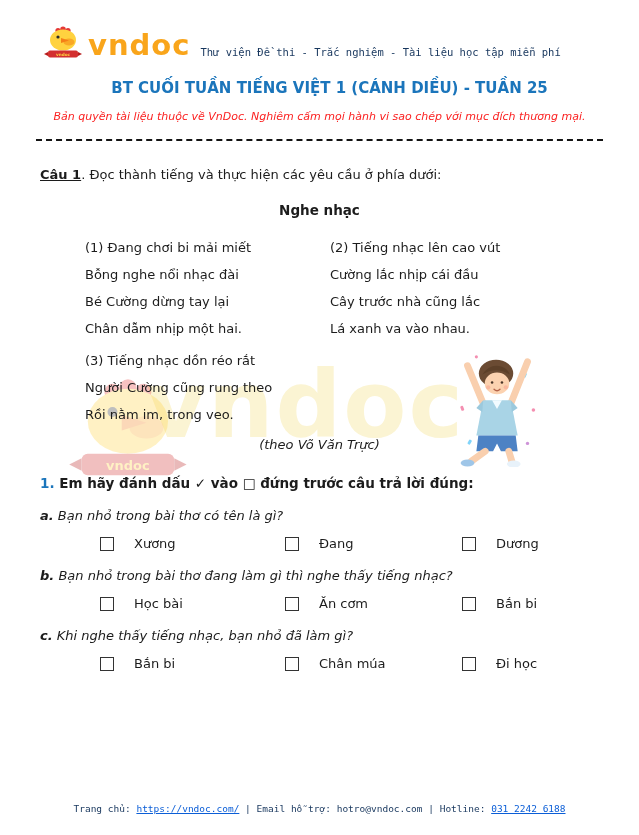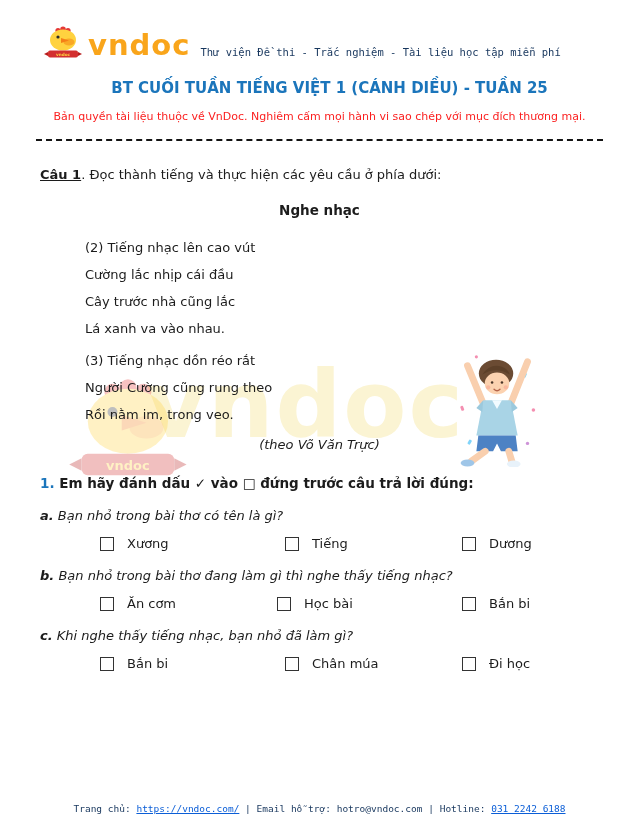--- a/index.html
+++ b/index.html
@@ -12,21 +12,21 @@
 
   
   .header { display:flex; align-items:flex-end; padding:25px 34px 0 44px; }
   .logo { display:flex; align-items:center; gap:4px; }
   .logo-word { font-size:29px; font-weight:bold; color:#f9a51b; letter-spacing:1px; line-height:1; }
   .tagline {
     font-family:"DejaVu Sans Mono","Liberation Mono",monospace;
     font-size:10.5px; color:#17365d; padding-bottom:7px; margin-left:10px; white-space:nowrap;
   }
   .doc-title { text-align:center; color:#1b75bb; font-weight:bold; font-size:15px; margin-top:14px;padding-left:20px; }
-  .copyright { text-align:center; color:#fb2020; font-size:11px; margin-top:13px; }
+  .copyright { text-align:center; color:#fb2020; font-style:italic; font-size:11px; margin-top:13px; }
   .divider { margin:16px 36px 0 36px; border-top:2px dashed #151515; height:0; }
 
   
   .content { position:relative; padding:0 40px; z-index:1; }
   .exercise-line { margin-top:26px; font-size:13px; }
   .exercise-label { font-weight:bold; text-decoration:underline; }
   .poem-title { text-align:center; font-weight:bold; font-size:13.5px; margin-top:20px; }
 
   .stanza-row { display:flex; margin:16px 0 0 45px; }
   .stanza { line-height:27px; font-size:13px; }
@@ -44,21 +44,21 @@
 
   
   .boy { position:absolute; right:42px; top:2px; }
 
   
   .q1-head { margin-top:23px; font-size:13.5px; font-weight:bold; }
   .q1-num { color:#1b75bb; }
   .subq { margin-top:17px; font-style:italic; font-size:13px; }
   .subq-label { font-weight:bold; }
   .options { display:flex; margin-top:13px; padding-left:60px; align-items:center; }
-  .option { display:flex; align-items:center; gap:13px; }
+  .option { display:flex; align-items:center; gap:20px; }
   .option.c1 { width:185px; }
   .option.c2 { width:177px; }
   .checkbox { width:12px; height:12px; border:1.6px solid #333; background:#fff; flex:0 0 auto; }
   .opt-label { font-size:13px; }
 
   
   .footer {
     position:absolute; left:0; right:0; bottom:21px; text-align:center; z-index:1;
     font-family:"DejaVu Sans Mono","Liberation Mono",monospace;
     font-size:9.5px; color:#17365d; white-space:nowrap;
@@ -115,20 +115,26 @@
 
   <div class="content">
 
     <div class="exercise-line">
       <span class="exercise-label">Câu 1</span><span>. Đọc thành tiếng và thực hiện các yêu cầu ở phía dưới:</span>
     </div>
 
     <div class="poem-title">Nghe nhạc</div>
 
     <div class="stanza-row">
+      <div class="stanza stanza-col1">
+        <div>(1) Đang chơi bi mải miết</div>
+        <div>Bỗng nghe nổi nhạc đài</div>
+        <div>Bé Cường dừng tay lại</div>
+        <div>Chân dẫm nhịp một hai.</div>
+      </div>
       <div class="stanza">
         <div>(2) Tiếng nhạc lên cao vút</div>
         <div>Cường lắc nhịp cái đầu</div>
         <div>Cây trước nhà cũng lắc</div>
         <div>Lá xanh va vào nhau.</div>
       </div>
     </div>
 
     <div class="stanza3-wrap">
       <div class="stanza">
@@ -185,40 +191,40 @@
       <span class="subq-label">a.</span>
       <span>Bạn nhỏ trong bài thơ có tên là gì?</span>
     </div>
     <div class="options">
       <div class="option c1">
         <span class="checkbox"></span>
         <span class="opt-label">Xương</span>
       </div>
       <div class="option c2">
         <span class="checkbox"></span>
-        <span class="opt-label">Tiếng</span>
+        <span class="opt-label">Đang</span>
       </div>
       <div class="option">
         <span class="checkbox"></span>
         <span class="opt-label">Dương</span>
       </div>
     </div>
 
     <div class="subq">
       <span class="subq-label">b.</span>
       <span>Bạn nhỏ trong bài thơ đang làm gì thì nghe thấy tiếng nhạc?</span>
     </div>
     <div class="options">
+      <div class="option c1">
+        <span class="checkbox"></span>
+        <span class="opt-label">Học bài</span>
+      </div>
       <div class="option c2">
         <span class="checkbox"></span>
         <span class="opt-label">Ăn cơm</span>
-      </div>
-      <div class="option c1">
-        <span class="checkbox"></span>
-        <span class="opt-label">Học bài</span>
       </div>
       <div class="option">
         <span class="checkbox"></span>
         <span class="opt-label">Bắn bi</span>
       </div>
     </div>
 
     <div class="subq">
       <span class="subq-label">c.</span>
       <span>Khi nghe thấy tiếng nhạc, bạn nhỏ đã làm gì?</span>

